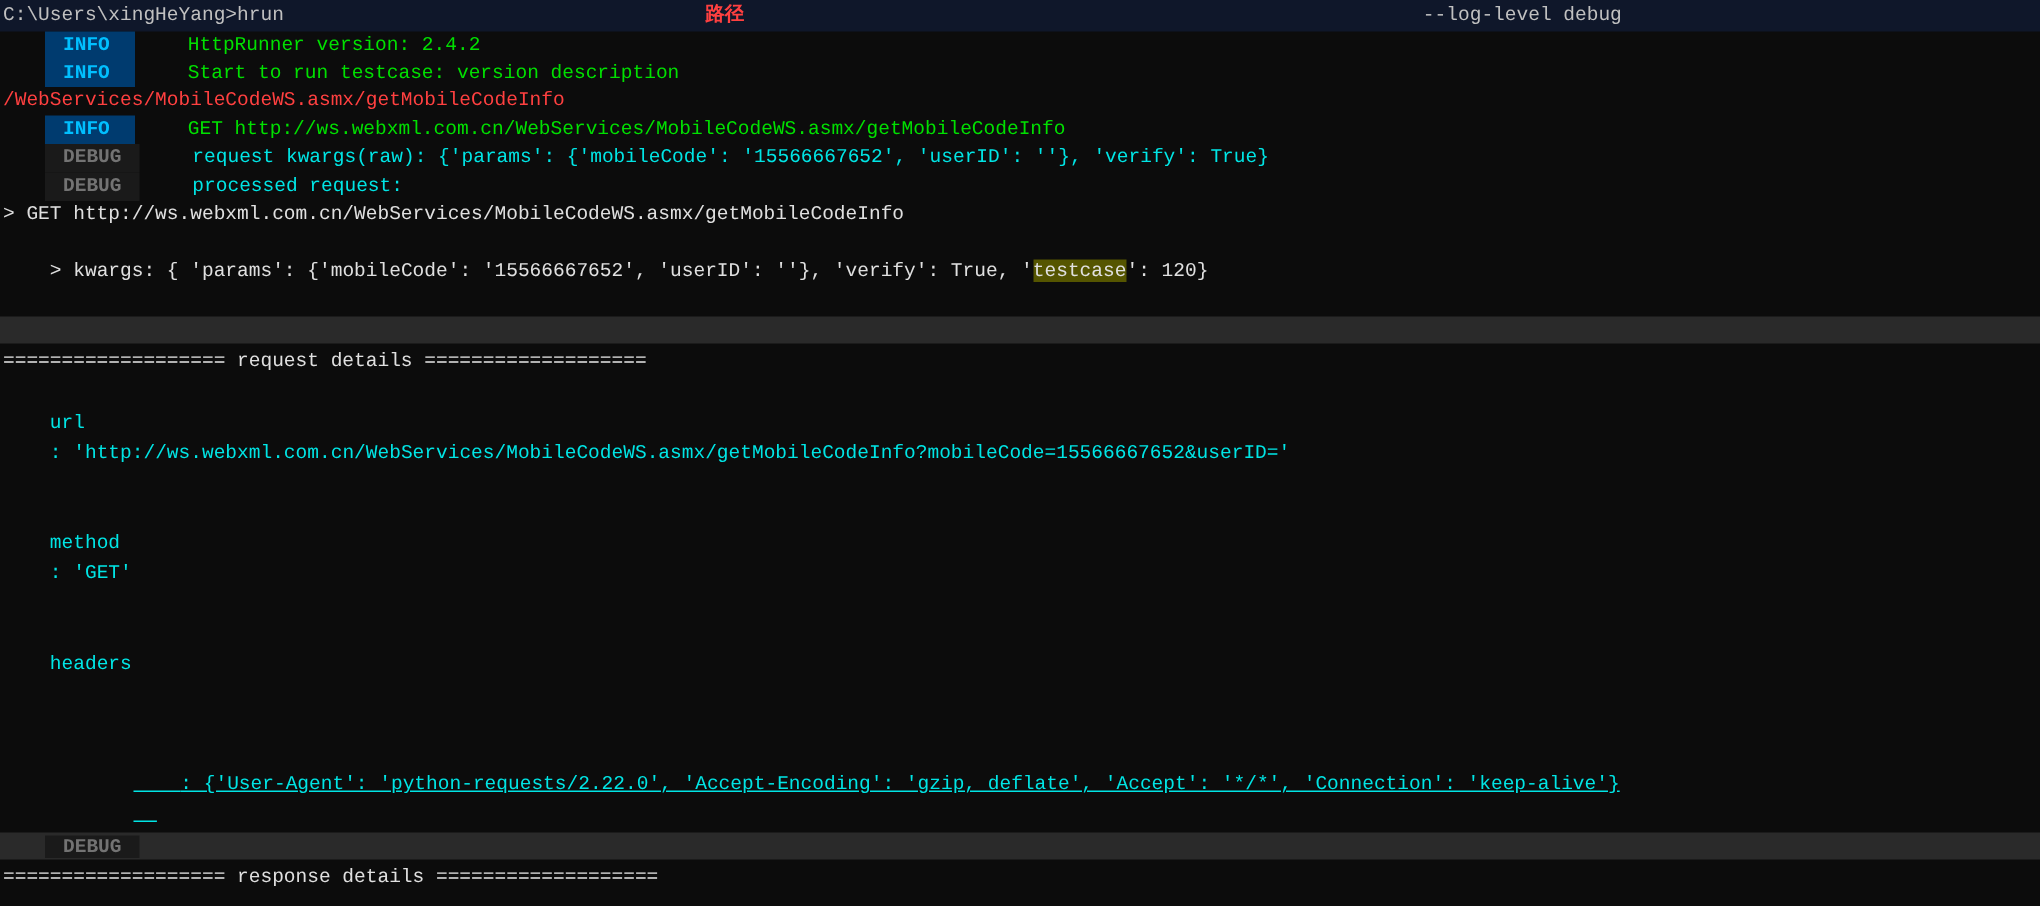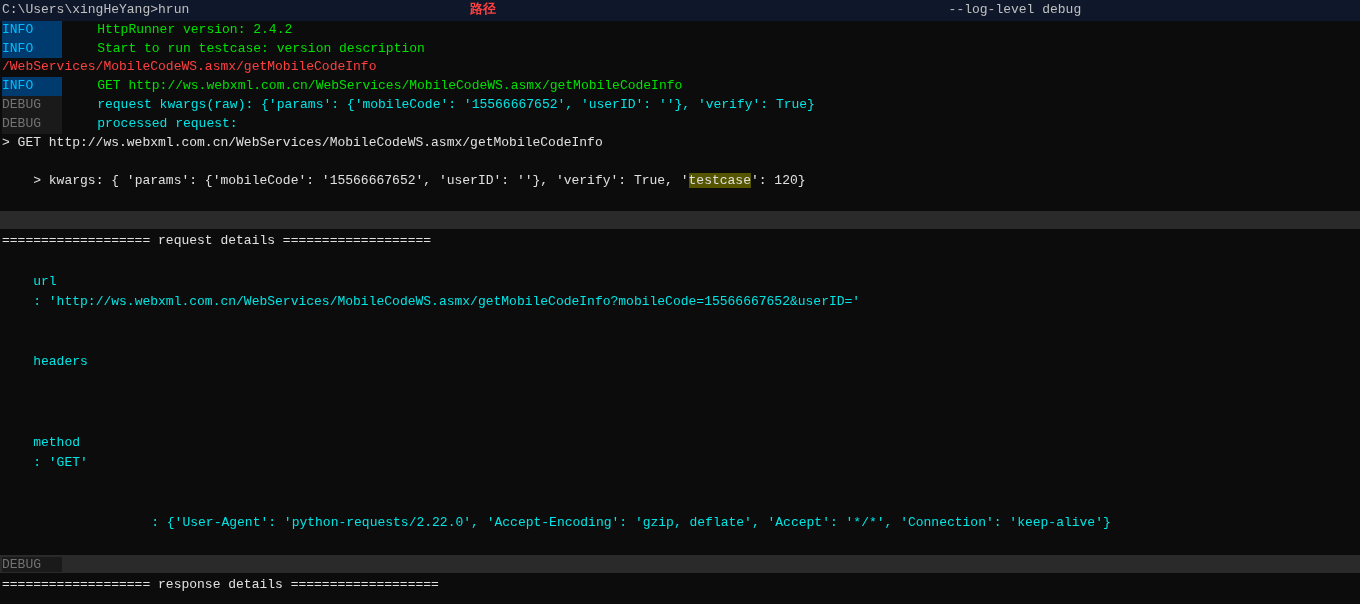--- a/index.html
+++ b/index.html
@@ -26,23 +26,24 @@
       padding: 0 2px;
     }
     .line-block {
       white-space: pre;
       line-height: 1.45;
       padding: 0 2px;
     }
     .badge {
       display: inline-block;
       min-width: 60px;
-      padding: 0 0;
-      font-weight: normal;
+      padding: 0 12px;
+      font-weight: bold;
       margin-right: 4px;
+      margin-left: 28px;
     }
     .badge-info {
       background: #003b6f;
       color: #00bfff;
     }
     .badge-debug {
       background: #1a1a1a;
       color: #737373;
     }
     .path-line {
@@ -137,29 +138,29 @@
   <div class="section-divider"></div>
 
   <div class="detail-table" style="color:#e0e0e0;">=================== request details ===================</div>
 
   <div class="line-block detail-table">
     <span class="detail-key">url</span>
     <span class="detail-val">: 'http://ws.webxml.com.cn/WebServices/MobileCodeWS.asmx/getMobileCodeInfo?mobileCode=15566667652&amp;userID='</span>
   </div>
 
   <div class="line-block detail-table">
+    <span class="detail-key">method</span>
+    <span class="detail-val">: 'GET'</span>
+  </div>
+
+  <div class="line-block detail-table">
     <span class="detail-key">headers</span>
     <span class="detail-val"></span>
   </div>
-
-  <div class="line-block detail-table">
-    <span class="detail-key">method</span>
-    <span class="detail-val">: 'GET'</span>
-  </div>
-  <div class="line-block detail-table" style="padding-left:120px; color:#00e5e5; white-space:pre-wrap; word-break:break-all; max-width:1360px;">
+  <div class="line-block detail-table" style="padding-left:89px; color:#00e5e5; white-space:pre-wrap; word-break:break-all; max-width:1360px;text-decoration:underline;">
     : {'User-Agent': 'python-requests/2.22.0', 'Accept-Encoding': 'gzip, deflate', 'Accept': '*/*', 'Connection': 'keep-alive'}
   </div>
 
   <div class="debug-badge-line">
     <span class="badge badge-debug">DEBUG</span>
   </div>
 
   <div class="detail-table" style="color:#e0e0e0;">=================== response details ===================</div>
 
   <div class="line-block detail-table">

